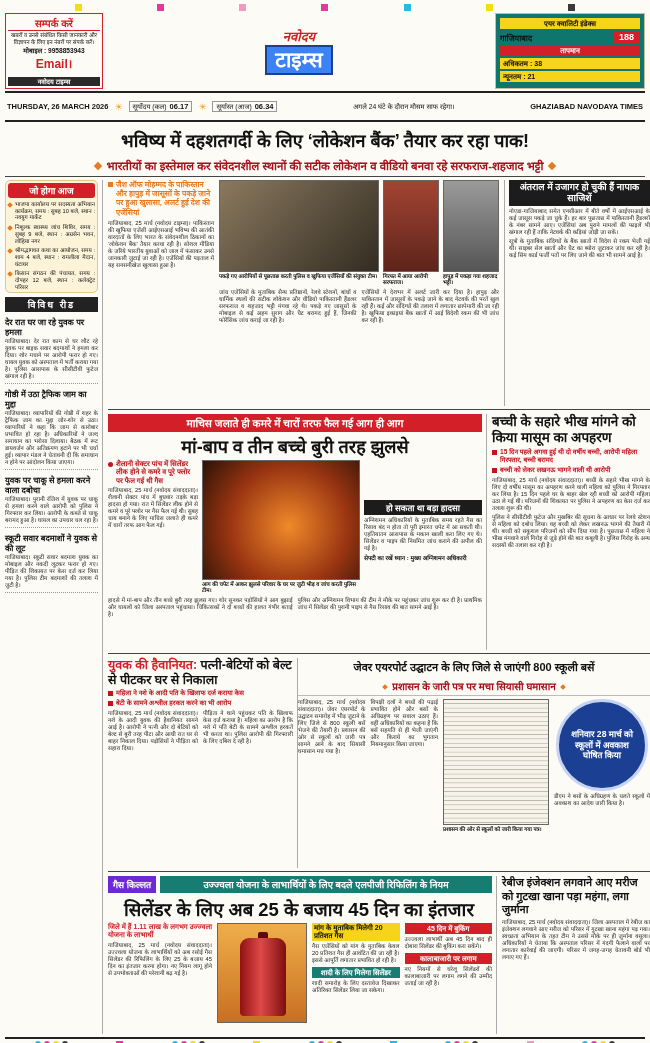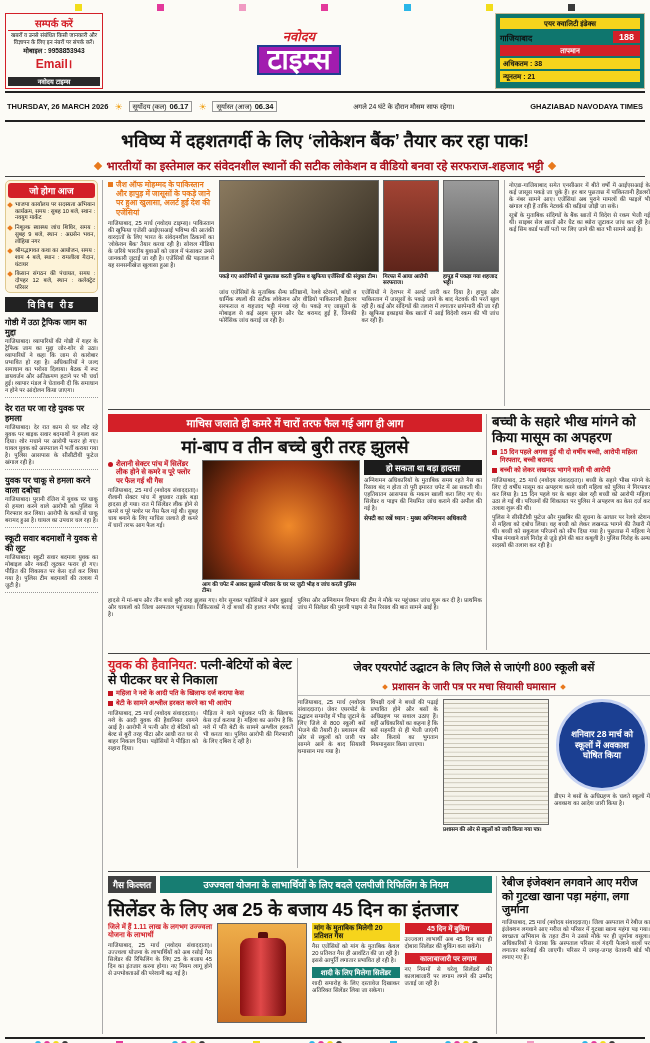--- a/index.html
+++ b/index.html
@@ -19,21 +19,21 @@
   .contact { width:98px; border:1.5px solid #d32028; padding:2px; display:flex; flex-direction:column; text-align:center; }
   .contact .t { color:#d32028; font-weight:bold; font-size:10px; border-bottom:1px solid #d32028; }
   .contact .b { font-size:5.6px; line-height:6.6px; margin-top:1px; }
   .contact .m { font-size:6.6px; font-weight:bold; margin-top:1px; }
   .contact .e { color:#d32028; font-weight:bold; font-size:12px; }
   .contact .br { background:#2a2a2a; color:#fff; font-size:6.5px; font-weight:bold; margin-top:auto; }
   .masthead { flex:1; display:flex; align-items:center; justify-content:center; gap:8px; }
   .mh-city { font-size:46px; font-weight:800; letter-spacing:-1px; color:#151515; text-shadow:1px 1px 0 #b9b2a2; white-space:nowrap; }
   .logo { display:flex; flex-direction:column; align-items:center; }
   .logo-top { color:#d32028; font-weight:bold; font-style:italic; font-size:13px; }
-  .logo-bottom { background:#a21caf; color:#fff; font-weight:bold; font-size:28px; padding:1px 8px; border:2px solid #1f3f8f; line-height:24px; }
+  .logo-bottom { background:#3b82f6; color:#fff; font-weight:bold; font-size:21px; padding:1px 8px; border:2px solid #1f3f8f; line-height:24px; }
   .infobox { width:150px; border:1px solid #c8bd9e; padding:4px; font-size:6px; display:flex; flex-direction:column; gap:2px; background:#0f766e; }
   .aqi-title { text-align:center; font-weight:bold; font-size:7px; background:#f6d41c; padding:1px; }
   .aqi-row { display:flex; justify-content:space-between; align-items:center; }
   .aqi-city { font-weight:bold; font-size:8px; }
   .aqi-val { background:#d32028; color:#fff; font-weight:bold; font-size:9px; padding:1px 6px; }
   .temp-title { background:#d32028; color:#fff; text-align:center; font-weight:bold; font-size:7px; padding:1px; }
   .temp-row { background:#f6d41c; font-weight:bold; font-size:7px; padding:1px 3px; }
 
   
   .datebar { display:flex; align-items:center; gap:6px; border-top:2px solid #222; border-bottom:2px solid #222; height:31px; margin-top:2px; padding:0 2px; font-size:7.5px; font-weight:bold; }
@@ -91,21 +91,21 @@
   .band2 { display:flex; gap:5px; height:240px; border-bottom:1.5px solid #444; padding-bottom:3px; }
   .fire { flex:1; border-right:1px solid #aaa; padding-right:4px; min-width:0; }
   .fire-banner { background:#d32028; color:#fff; font-weight:bold; font-size:10.5px; text-align:center; padding:2px; }
   .fire h2 { font-size:18px; text-align:center; padding:2px 0; }
   .fire-row { display:flex; gap:4px; }
   .fire-bul { width:90px; flex:none; }
   .redbul { color:#c41420; font-weight:bold; font-size:7px; line-height:8.4px; display:flex; gap:3px; }
   .rdot { width:5px; height:5px; border-radius:50%; background:#c41420; flex:none; margin-top:2px; }
   .ph-fire { width:158px; height:120px; background:radial-gradient(circle at 55% 55%, #f08a2a, #9a3512 55%, #2c1206); }
   .fire-box { flex:1; min-width:0; }
-  .fbx-t { background:#1c1c1c; color:#fff; font-weight:bold; font-size:8.5px; text-align:center; padding:2px; }
+  .fbx-t { background:#1c1c1c; color:#fff; font-weight:bold; font-size:8.5px; text-align:center; padding:2px;margin-top:40px; }
   .sign { font-size:6px; font-weight:bold; margin-top:2px; }
   .fire-cols { display:flex; gap:5px; margin-top:3px; }
   .fire-cols > div { flex:1; }
   .kidnap { width:158px; flex:none; }
   .kidnap h2 { font-size:13.5px; line-height:16px; }
   .kd-bul { color:#c41420; font-weight:bold; font-size:6.6px; line-height:8px; display:flex; gap:3px; margin-top:2px; }
 
   
   .band3 { display:flex; height:214px; border-bottom:1.5px solid #444; padding-bottom:3px; }
   .belt { width:190px; flex:none; border-right:1px solid #aaa; padding-right:4px; }
@@ -120,23 +120,23 @@
   .ap-col { flex:1; min-width:0; }
   .letter { width:106px; flex:none; }
   .ph-letter { width:106px; height:126px; border:1px solid #666; background:repeating-linear-gradient(180deg,#f5f3ea 0px,#f5f3ea 3px,#b7b1a0 3.6px,#f5f3ea 4.4px); }
   .circle-wrap { width:96px; flex:none; display:flex; flex-direction:column; align-items:center; gap:2px; }
   .blue-circle { width:92px; height:92px; border-radius:50%; background:#1b3f92; border:3px solid #c7d3f2; color:#fff; font-weight:bold; font-size:8.6px; line-height:10.5px; display:flex; align-items:center; justify-content:center; text-align:center; padding:9px; }
 
   
   .band4 { display:flex; gap:5px; height:158px; }
   .gas { flex:1; border-right:1px solid #aaa; padding-right:4px; min-width:0; }
   .gas-top { display:flex; gap:4px; }
-  .gas-tag { background:#404040; color:#fff; font-weight:bold; font-size:9px; padding:2px 5px; display:flex; align-items:center; }
+  .gas-tag { background:#6d28d9; color:#fff; font-weight:bold; font-size:9px; padding:2px 5px; display:flex; align-items:center; }
   .gas-banner { flex:1; background:#177d72; color:#fff; font-weight:bold; font-size:9.5px; display:flex; align-items:center; justify-content:center; text-align:center; padding:1px; }
-  .gas h2 { font-size:18.5px; padding:3px 0 2px; }
+  .gas h2 { font-size:18.5px; padding:3px 0 2px;margin-left:16px; }
   .gas-row { display:flex; gap:5px; }
   .g-colA { width:104px; flex:none; }
   .rednote { color:#d32028; font-weight:bold; font-size:7px; line-height:8.4px; }
   .g-photo { width:90px; flex:none; }
   .ph-cyl { width:90px; height:100px; border:1px solid #666; background:linear-gradient(180deg,#efae4a,#c96f22); position:relative; }
   .cyl-body { position:absolute; left:22px; top:14px; width:46px; height:78px; background:linear-gradient(90deg,#8f1212,#e04848 45%,#7d0f0f); border-radius:9px 9px 4px 4px; }
   .cyl-cap { position:absolute; left:40px; top:8px; width:10px; height:8px; background:#5a0c0c; border-radius:2px; }
   .g-colB, .g-colC { flex:1; min-width:0; }
   .yhead { background:#f6d41c; font-weight:bold; font-size:7px; line-height:8px; padding:1px 2px; }
   .tealhead { background:#177d72; color:#fff; font-weight:bold; font-size:7px; text-align:center; padding:1px; margin-top:3px; }
@@ -231,26 +231,26 @@
         <div class="agenda">
           <span class="diamond sm"></span>
           <span>किसान संगठन की पंचायत, समय : दोपहर 12 बजे, स्थान : कलेक्ट्रेट परिसर</span>
         </div>
       </div>
 
 
       <div class="reads-title">विविध रीड</div>
 
       <div class="read">
+        <h4>देर रात घर जा रहे युवक पर हमला</h4>
+        <p class="bodytext">गाजियाबाद। देर रात काम से घर लौट रहे युवक पर बाइक सवार बदमाशों ने हमला कर दिया। शोर मचाने पर आरोपी फरार हो गए। घायल युवक को अस्पताल में भर्ती कराया गया है। पुलिस आसपास के सीसीटीवी फुटेज खंगाल रही है।</p>
+      </div>
+      <div class="read">
         <h4>गोष्ठी में उठा ट्रैफिक जाम का मुद्दा</h4>
         <p class="bodytext">गाजियाबाद। व्यापारियों की गोष्ठी में शहर के ट्रैफिक जाम का मुद्दा जोर-शोर से उठा। व्यापारियों ने कहा कि जाम से कारोबार प्रभावित हो रहा है। अधिकारियों ने जल्द समाधान का भरोसा दिलाया। बैठक में रूट डायवर्जन और अतिक्रमण हटाने पर भी चर्चा हुई। व्यापार मंडल ने चेतावनी दी कि समाधान न होने पर आंदोलन किया जाएगा।</p>
-      </div>
-      <div class="read">
-        <h4>देर रात घर जा रहे युवक पर हमला</h4>
-        <p class="bodytext">गाजियाबाद। देर रात काम से घर लौट रहे युवक पर बाइक सवार बदमाशों ने हमला कर दिया। शोर मचाने पर आरोपी फरार हो गए। घायल युवक को अस्पताल में भर्ती कराया गया है। पुलिस आसपास के सीसीटीवी फुटेज खंगाल रही है।</p>
       </div>
       <div class="read">
         <h4>युवक पर चाकू से हमला करने वाला दबोचा</h4>
         <p class="bodytext">गाजियाबाद। पुरानी रंजिश में युवक पर चाकू से हमला करने वाले आरोपी को पुलिस ने गिरफ्तार कर लिया। आरोपी के कब्जे से चाकू बरामद हुआ है। घायल का उपचार चल रहा है।</p>
       </div>
       <div class="read">
         <h4>स्कूटी सवार बदमाशों ने युवक से की लूट</h4>
         <p class="bodytext">गाजियाबाद। स्कूटी सवार बदमाश युवक का मोबाइल और नकदी लूटकर फरार हो गए। पीड़ित की शिकायत पर केस दर्ज कर लिया गया है। पुलिस टीम बदमाशों की तलाश में जुटी है।</p>
       </div>
     </aside>
@@ -279,20 +279,21 @@
               <div class="photo ph-mug2"></div>
               <div class="cap" style="width:56px">हापुड़ में पकड़ा गया शहजाद भट्टी।</div>
             </div>
           </div>
           <div class="ls-cols">
             <div class="bodytext">जांच एजेंसियों के मुताबिक सैन्य प्रतिष्ठानों, रेलवे स्टेशनों, बांधों व धार्मिक स्थलों की सटीक लोकेशन और वीडियो पाकिस्तानी हैंडलर सरफराज व शहजाद भट्टी मंगवा रहे थे। पकड़े गए जासूसों के मोबाइल से कई अहम सुराग और चैट बरामद हुई हैं, जिनकी फोरेंसिक जांच कराई जा रही है।</div>
             <div class="bodytext">एजेंसियों ने देशभर में अलर्ट जारी कर दिया है। हापुड़ और पाकिस्तान में जासूसों के पकड़े जाने के बाद नेटवर्क की परतें खुल रही हैं। कई और संदिग्धों की तलाश में लगातार छापेमारी की जा रही है। खुफिया इकाइयां बैंक खातों में आई विदेशी रकम की भी जांच कर रही हैं।</div>
           </div>
         </div>
         <div class="ls-right">
+          <div class="side-title">अंतराल में उजागर हो चुकी हैं नापाक साजिशें</div>
           <p class="bodytext" style="margin-top:2px">नोएडा-गाजियाबाद समेत एनसीआर में बीते वर्षों में आईएसआई के कई जासूस पकड़े जा चुके हैं। हर बार पूछताछ में पाकिस्तानी हैंडलरों के नंबर सामने आए। एजेंसियां अब पुराने मामलों की फाइलें भी खंगाल रही हैं ताकि नेटवर्क की कड़ियां जोड़ी जा सकें।</p>
           <p class="bodytext" style="margin-top:2px">सूत्रों के मुताबिक संदिग्धों के बैंक खातों में विदेश से रकम भेजी गई थी। साइबर सेल खातों और चैट का ब्योरा जुटाकर जांच कर रही है। कई सिम कार्ड फर्जी पतों पर लिए जाने की बात भी सामने आई है।</p>
         </div>
       </section>
 
       <div class="band2">
         <section class="fire">
           <div class="fire-banner">माचिस जलाते ही कमरे में चारों तरफ फैल गई आग ही आग</div>
           <h2>मां-बाप व तीन बच्चे बुरी तरह झुलसे</h2>
           <div class="fire-row">

